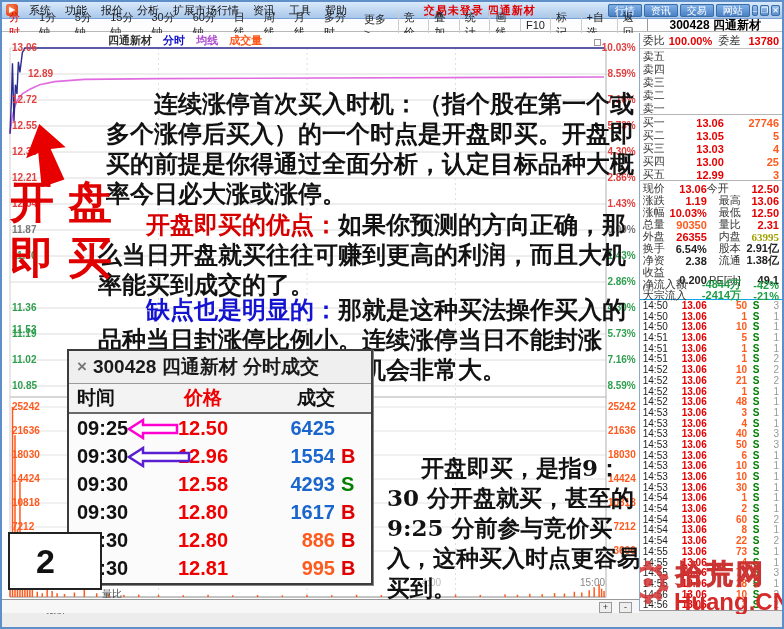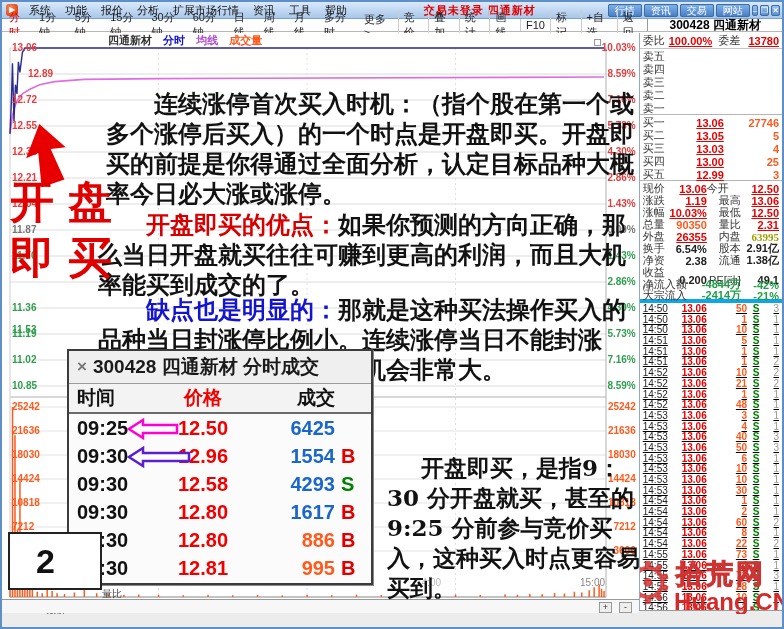--- a/index.html
+++ b/index.html
@@ -77,22 +77,22 @@
 
   
   .rp-row { display:grid; align-items:center; padding:0 3px; }
   .rp-weibi { height:16px; grid-template-columns:26px 1fr 28px 1fr; border-bottom:1px solid #c5c5c5; }
   .rp-sb { height:13px; grid-template-columns:26px 1fr 1fr; }
   .rp-info { height:12px; grid-template-columns:26px 1fr 34px 1fr; }
   .rp-flow { height:11px; grid-template-columns:52px 1fr 38px; }
   .rp-sep { border-top:1px solid #b5b5b5; }
   .rp-label { color:#333; }
   .rp-right { text-align:right; font-weight:bold; }
-  .cl-r { color:#e60000;text-decoration:underline; } .cl-o { color:#ff5a1e; } .cl-g { color:#1e9e46; } .cl-k { color:#222; } .cl-y { color:#a0a000;font-family:Liberation Serif, serif; }
-  .rp-ticks { overflow:hidden; border-top:4px solid #0ea5e9;text-decoration:underline; }
+  .cl-r { color:#e60000; } .cl-o { color:#ff5a1e; } .cl-g { color:#1e9e46; } .cl-k { color:#222; } .cl-y { color:#a0a000;font-family:Liberation Serif, serif; }
+  .rp-ticks { overflow:hidden; border-top:1px solid #0ea5e9; }
   .rp-tick { height:10.7px; display:grid; grid-template-columns:28px 36px 1fr 14px 16px; align-items:center; font-size:10px; padding:0 3px; }
   .tk-t { color:#222; } .tk-p { color:#e60000; font-weight:bold; text-align:right; }
   .tk-v { color:#ff5a1e; font-weight:bold; text-align:right; padding-right:2px; }
   .tk-f { color:#008000; font-weight:bold; text-align:center; }
   .tk-n { color:#999; text-align:right; }
 
   
   .watermark { position:absolute; right:0; bottom:-14px; width:158px; height:78px; z-index:25; pointer-events:none; }
   .wm-gear { position:absolute; left:-2px; top:4px; font-size:58px; color:rgba(210,50,50,.85); line-height:58px; }
   .wm-site { position:absolute; left:52px; top:6px; font-size:27px; font-weight:bold; letter-spacing:3px; color:rgba(215,60,60,.55); -webkit-text-stroke:1px #cc3333; }

